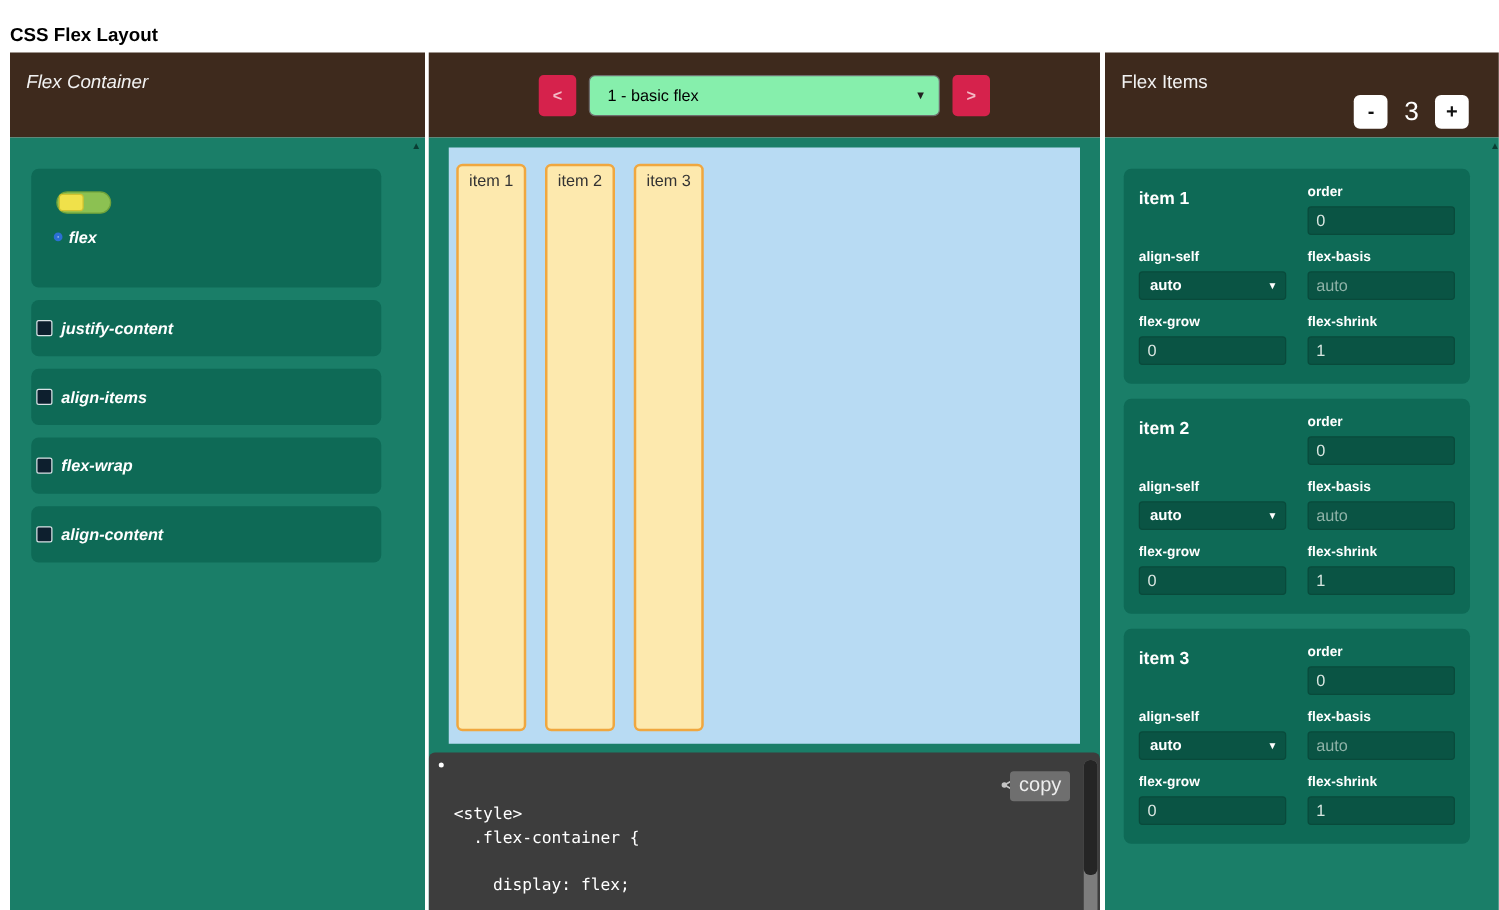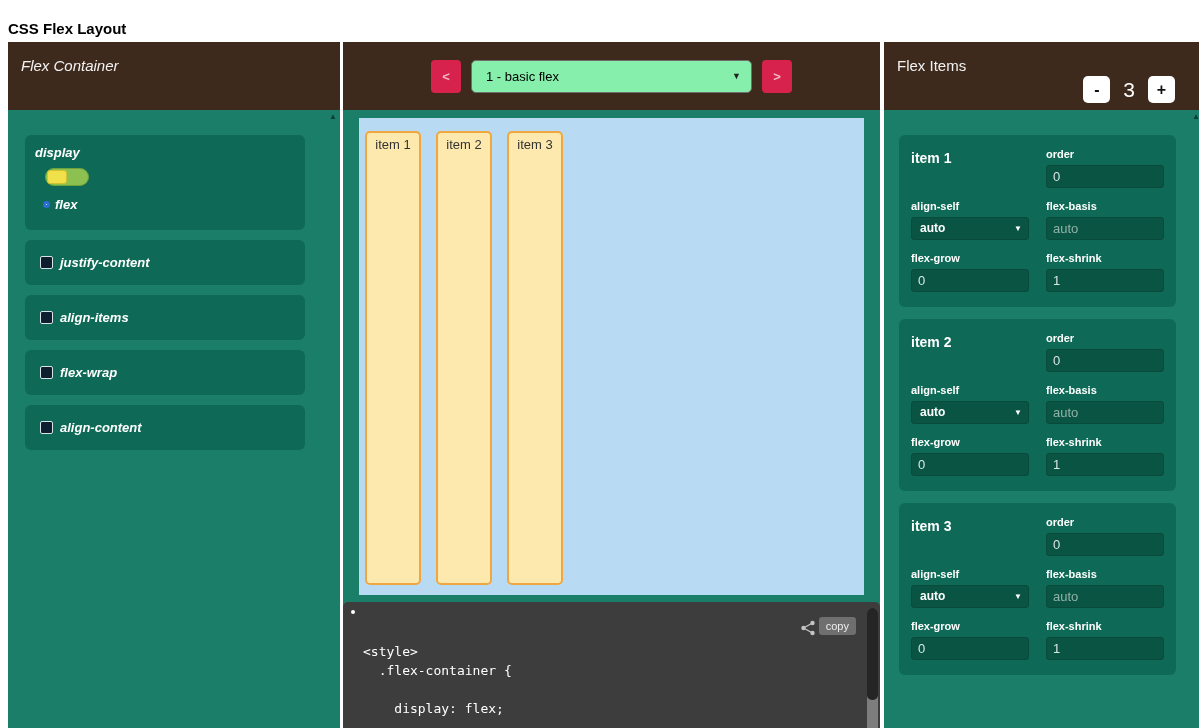--- a/index.html
+++ b/index.html
@@ -26,37 +26,37 @@
   
   .left-body { padding: 25px 35px 0 17px; }
   .card { background: #0e6a56; border-radius: 6px; margin-bottom: 10px; }
   .display-card { padding: 10px 14px 13px 10px; height: 95px; }
   .card-label { color: #fff; font-weight: bold; font-size: 13px; }
   .toggle { margin: 8px 0 0 10px; width: 44px; height: 18px; background: #8cc152; border: 1px solid #6fa23a; border-radius: 9px; position: relative; cursor: pointer; }
   .toggle-knob { position: absolute; left: 1px; top: 1px; width: 20px; height: 14px; background: #f0e14a; border: 1px solid #cfc12f; border-radius: 3px; }
   .radio-row { margin: 11px 0 0 8px; display: flex; align-items: center; gap: 5px; }
   .radio { width: 7px; height: 7px; border: 3px solid #2b6fd4; background: #fff; border-radius: 50%; flex: none; cursor: pointer; }
   .radio-label { color: #fff; font-weight: bold; font-size: 13px; text-align: center; }
-  .prop-card { height: 45px; padding: 0 15px; display: flex; align-items: center; gap: 7px; }
+  .prop-card { height: 45px; padding: 0 4px; display: flex; align-items: center; gap: 7px; }
   .checkbox { width: 13px; height: 13px; background: #0d1f2e; border: 1px solid #d9e2e6; border-radius: 2px; flex: none; cursor: pointer; }
 
   
   .middle-header { display: flex; align-items: center; justify-content: center; gap: 10px; }
   .nav-btn { width: 30px; height: 33px; background: #d6224c; color: #f3b9c4; border: none; border-radius: 4px; font-size: 13px; font-weight: bold; cursor: pointer; font-family: "Liberation Sans", sans-serif; }
   .example-select { width: 281px; height: 33px; background: #86efac; border: 1px solid #6e6e6e; border-radius: 5px; position: relative; font-size: 13px; color: #000; line-height: 31px; padding-left: 14px; cursor: pointer; }
   .example-select .chev { position: absolute; right: 10px; top: 0; font-size: 9px; color: #222; line-height: 31px; }
 
   .flex-preview { margin: 8px 16px 0; height: 477px; background: #b8dbf3; display: flex; padding: 13px 10px 10px 6px; }
   .flex-item { width: 56px; margin-right: 15px; background: #fde9ae; border: 2px solid #f0a73f; border-radius: 5px; text-align: center; padding-top: 4px; font-size: 13px; color: #333; }
 
   .code-block { position: relative; margin-top: 7px; height: 140px; background: #3d3d3d; border-radius: 5px 5px 0 0; }
   .code-dot { position: absolute; left: 8px; top: 8px; width: 4px; height: 4px; background: #fff; border-radius: 50%; }
   .code-lines { position: absolute; left: 20px; top: 40px; font-family: "DejaVu Sans Mono", monospace; font-size: 13px; line-height: 19px; color: #fff; }
   .code-line { white-space: pre; height: 19px; }
-  .copy-btn { position: absolute; top: 15px; right: 24px; background: #6f6f6f; color: #eee; border: none; border-radius: 3px; font-size: 11px; padding: 3px 7px; cursor: pointer; font-family: "Liberation Sans", sans-serif; }
+  .copy-btn { position: absolute; top: 15px; right: 24px; background: #6f6f6f; color: #eee; border: none; border-radius: 3px; font-size: 16px; padding: 3px 7px; cursor: pointer; font-family: "Liberation Sans", sans-serif; }
   .share-icon { position: absolute; top: 18px; right: 64px; cursor: pointer; }
   .code-scrollbar { position: absolute; top: 6px; right: 2px; width: 11px; height: 134px; background: #7d7d7d; border-radius: 5px; }
   .code-thumb { width: 11px; height: 92px; background: #252525; border-radius: 5px; }
 
   
   .count-controls { position: absolute; right: 28px; bottom: 7px; display: flex; align-items: center; gap: 13px; }
   .count-btn { width: 27px; height: 27px; background: #fff; color: #111; border: none; border-radius: 5px; font-size: 16px; font-weight: bold; cursor: pointer; font-family: "Liberation Sans", sans-serif; }
   .count-value { color: #fff; font-size: 21px; }
   .right-body { padding: 25px 27px 0 15px; }
   .item-card { background: #0e6a56; border-radius: 6px; padding: 13px 12px 15px; margin-bottom: 12px; display: grid; grid-template-columns: 1fr 1fr; column-gap: 17px; row-gap: 12px; }
@@ -74,21 +74,20 @@
   <div class="page-title">CSS Flex Layout</div>
 
   <div class="panel panel-left">
     <div class="panel-header">
       <span class="header-title">Flex Container</span>
     </div>
     <div class="panel-body left-body">
       <span class="scroll-arrow">▲</span>
 
       <div class="card display-card">
-        <div class="card-label">display</div>
         <div class="toggle">
           <div class="toggle-knob"></div>
         </div>
         <div class="radio-row">
           <span class="radio"></span>
           <span class="radio-label">flex</span>
         </div>
       </div>
 
       <div class="card prop-card">

